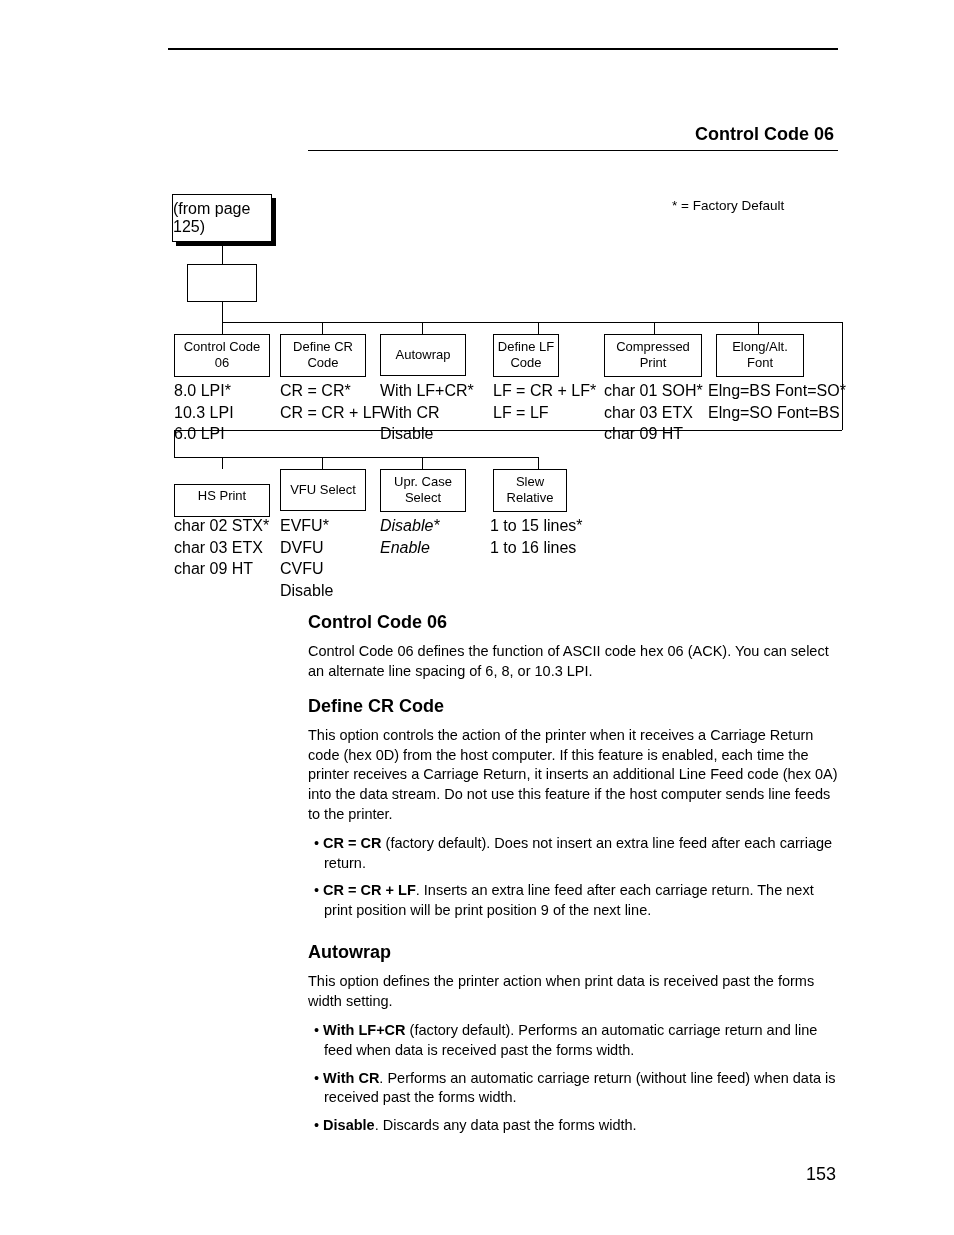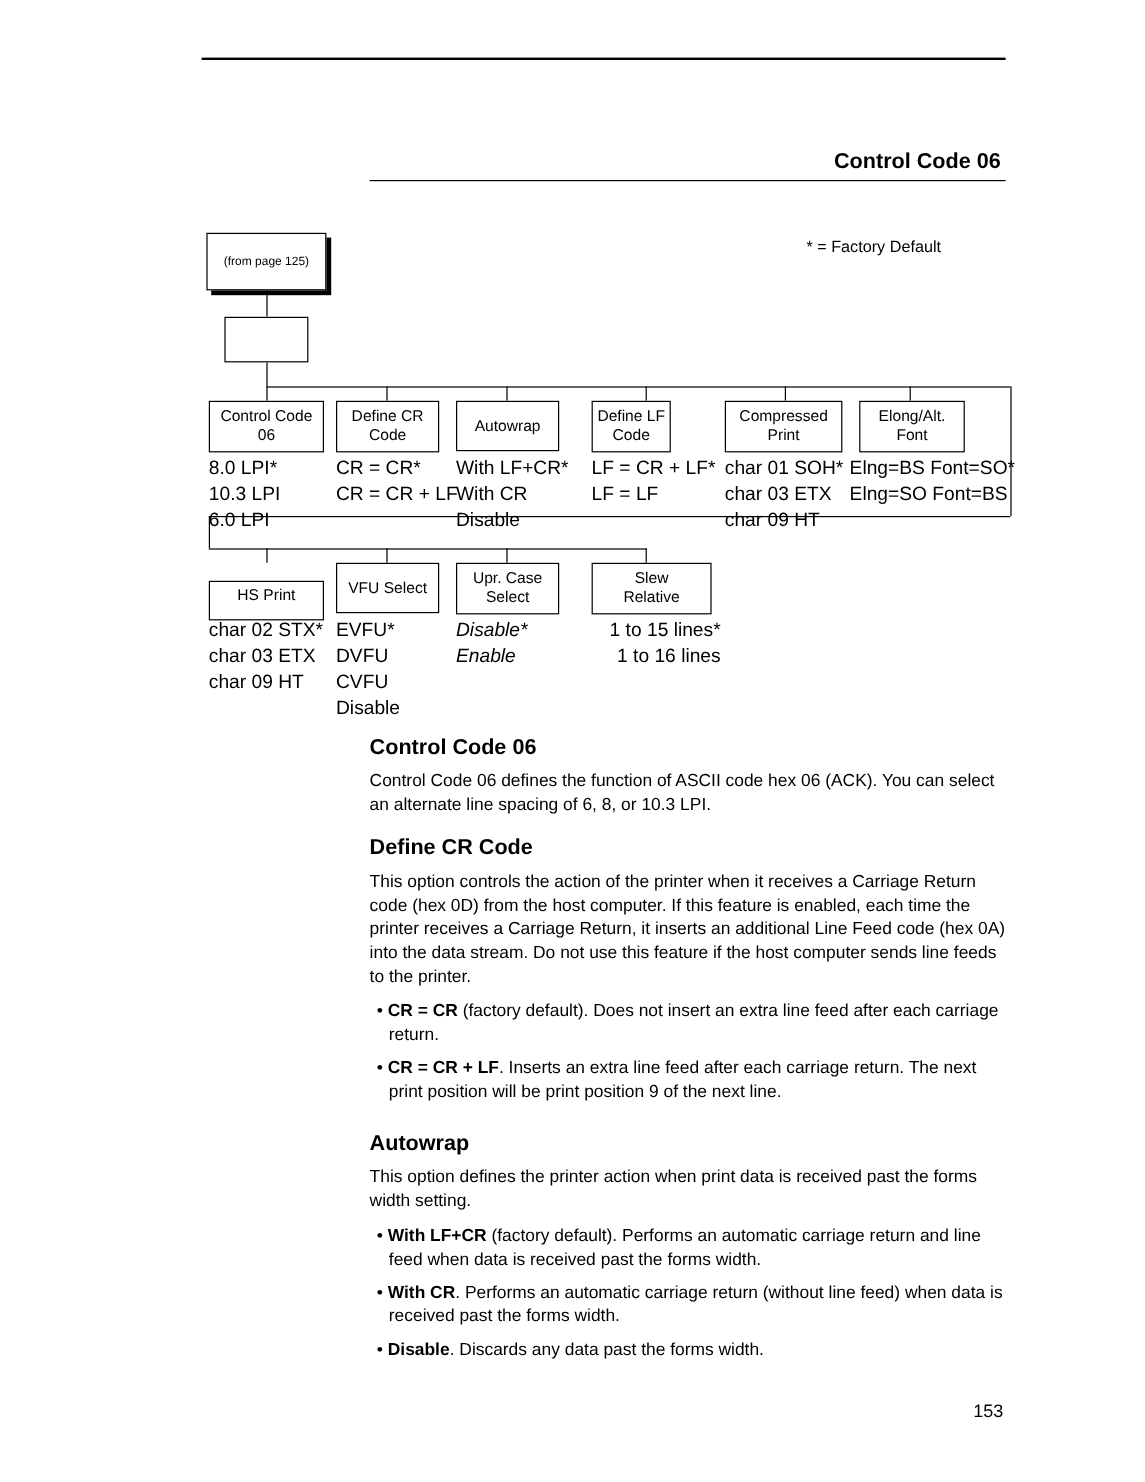--- a/index.html
+++ b/index.html
@@ -49,21 +49,21 @@
     background: #000;
   }
   .pagelink {
     position: absolute;
     left: 4px;
     top: 4px;
     width: 100px;
     height: 48px;
     background: #fff;
     border: 1px solid #000;
-    font-size: 10px;
+    font-size: 16px;
     display: flex; align-items: center; justify-content: center;
   }
   .smallbox {
     position: absolute;
     background: #fff;
     border: 1px solid #000;
     width: 70px; height: 38px;
   }
   .node {
     position: absolute;
@@ -103,21 +103,21 @@
     margin-bottom: 8px;
   }
   .para { margin-bottom: 10px; }
   .bullet { margin-left: 16px; text-indent: -10px; margin-bottom: 8px; }
   .bullet::before { content: "• "; }
   .bold { font-weight: bold; }
   .pagenum {
     position: absolute;
     right: 118px;
     bottom: 50px;
-    font-size: 15px;
+    font-size: 18px;
   }
 </style>
 </head>
 <body>
 
 <div class="top-rule"></div>
 
 <div class="header-right">Control Code 06</div>
 <div class="mid-rule"></div>
 
@@ -184,38 +184,38 @@
   <div class="hline" style="left:6px;   top:240px; width:668px;"></div>
 
   <div class="vline" style="left:54px;  top:267px; height:12px;"></div>
   <div class="vline" style="left:154px; top:267px; height:12px;"></div>
   <div class="vline" style="left:254px; top:267px; height:12px;"></div>
   <div class="vline" style="left:370px; top:267px; height:12px;"></div>
 
   <div class="node" style="left:6px;  top:294px; padding-top:3px; padding-bottom:12px;"><span>HS Print</span></div>
   <div class="node" style="left:112px; top:279px; width:86px; padding-top:12px; padding-bottom:12px;"><span>VFU Select</span></div>
   <div class="node" style="left:212px; top:279px; width:86px;"><span>Upr. Case<br>Select</span></div>
-  <div class="node" style="left:325px; top:279px; width:100px;"><span>Slew<br>Relative</span></div>
+  <div class="node" style="left:325px; top:279px; width:74px;"><span>Slew<br>Relative</span></div>
 
   <div class="opts" style="left:6px;   top:325px;">
     <div>char 02 STX*</div>
     <div>char 03 ETX</div>
     <div>char 09 HT</div>
   </div>
   <div class="opts" style="left:112px; top:325px;">
     <div>EVFU*</div>
     <div>DVFU</div>
     <div>CVFU</div>
     <div>Disable</div>
   </div>
   <div class="opts" style="left:212px; top:325px;font-style:italic;">
     <div>Disable*</div>
     <div>Enable</div>
   </div>
-  <div class="opts" style="left:340px; top:325px;text-align:right;">
+  <div class="opts" style="left:322px; top:325px;">
     <div>1 to 15 lines*</div>
     <div>1 to 16 lines</div>
   </div>
 
 </div>
 
 <div class="body-text" style="top:610px;">
   <div class="sec-head">Control Code 06</div>
   <div class="para">Control Code 06 defines the function of ASCII code hex 06 (ACK). You can select an alternate line spacing of 6, 8, or 10.3 LPI.</div>
 </div>

